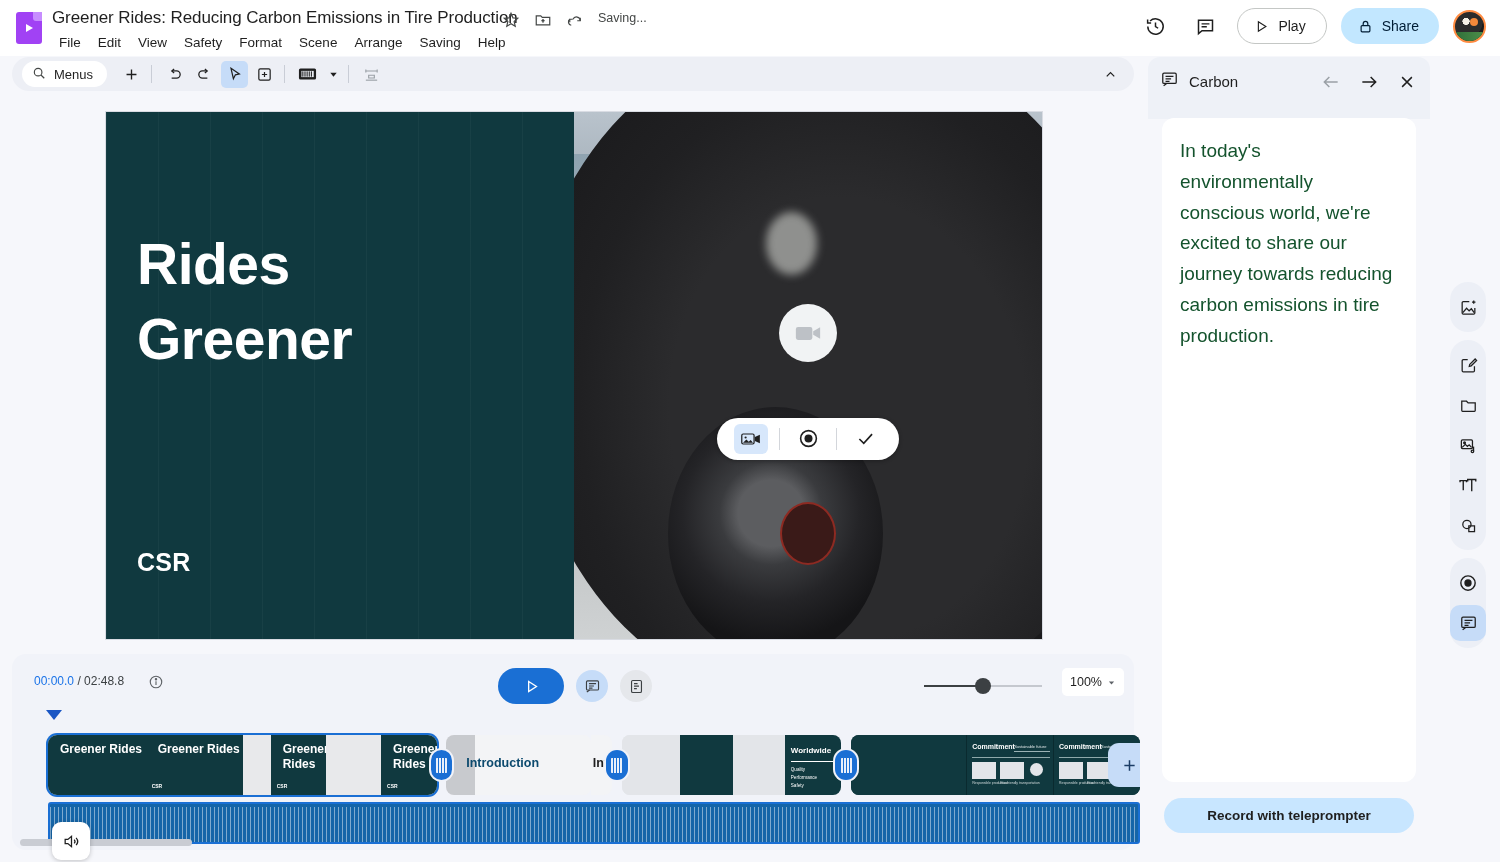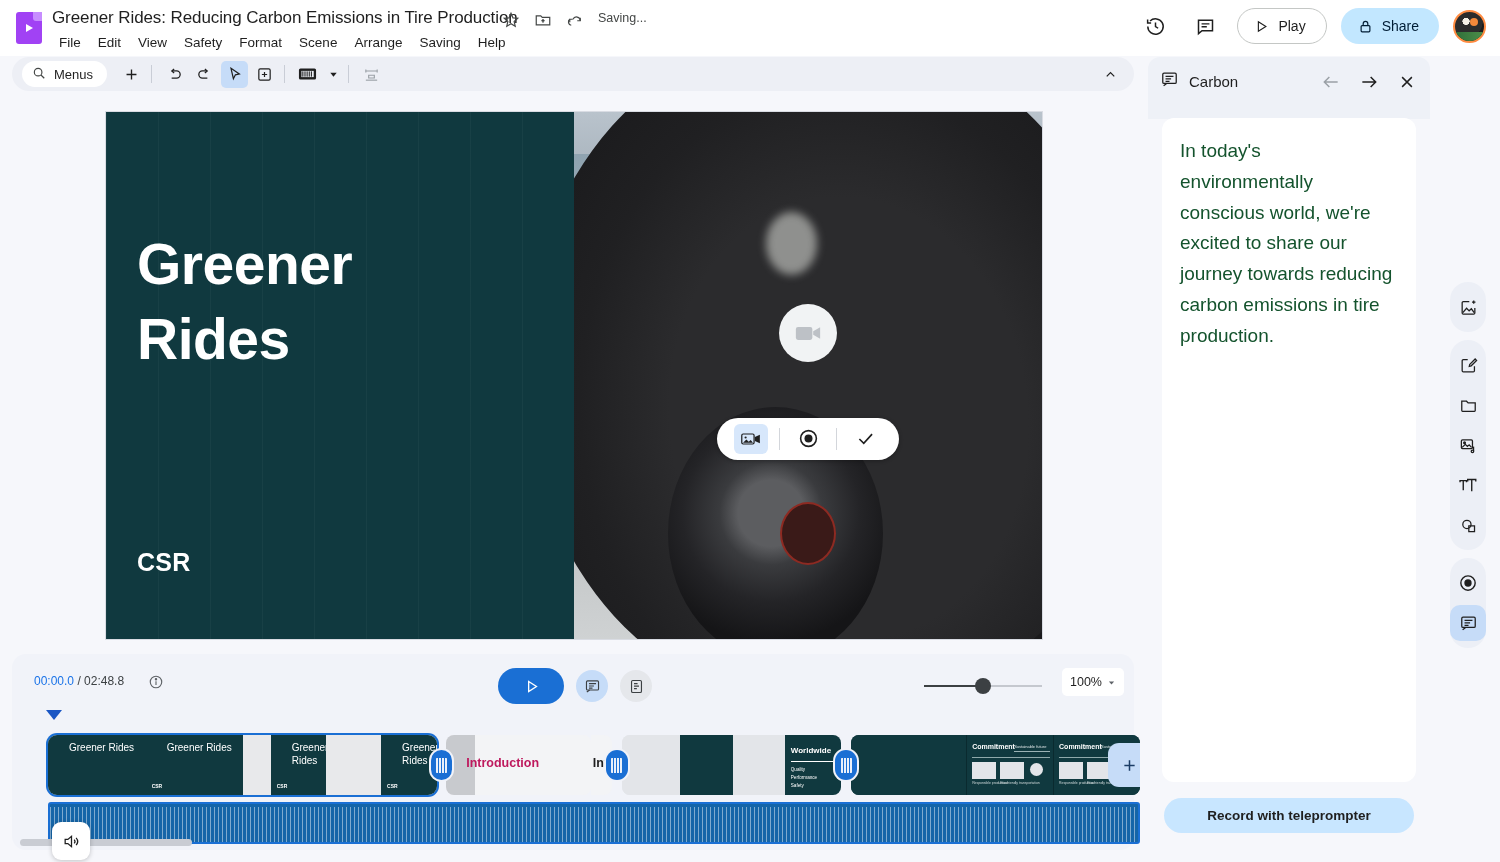--- a/index.html
+++ b/index.html
@@ -198,25 +198,25 @@
   }
 
   .track-row { position: absolute; left: 36px; top: 78px; width: 1092px; height: 66px; display: flex; align-items: center; }
   .clip { position: relative; height: 60px; border-radius: 8px; overflow: hidden; background: #e3e5e9; }
   .clip.sel { box-shadow: 0 0 0 2px #1a6fd4; border-radius: 9px; }
   .thumbs { display: flex; height: 100%; }
   .th { height: 100%; position: relative; }
   .th.dark { background: #10393f; }
   .th.light { background: #e8e9eb; }
   .th .tt {
-    position: absolute; left: 21px; top: 7px; font-size: 10px; font-weight: normal;
+    position: absolute; left: 12px; top: 7px; font-size: 12px; font-weight: bold;
     color: #fff; line-height: 1.25;
   }
   .th .tb2 { position: absolute; left: 6px; bottom: 6px; font-size: 5px; font-weight: bold; color: #fff; }
-  .clip-label { position: absolute; left: 20px; top: 21px; font-size: 12.5px; font-weight: bold; color: #be185d; }
+  .clip-label { position: absolute; left: 20px; top: 21px; font-size: 12.5px; font-weight: bold; color: #0c4a6e; }
   .trans-badge {
     width: 22px; height: 30px; border-radius: 11px; background: #1a6fd4;
     display: flex; align-items: center; justify-content: center;
     margin: 0 -6px; z-index: 5; position: relative; cursor: pointer;
     box-shadow: 0 0 0 2px #f1f3f9;
   }
   .trans-badge .inner {
     width: 13px; height: 15px; background: #eaf1fb; border-radius: 2px;
     background-image: repeating-linear-gradient(90deg,#1a6fd4 0 1px, transparent 1px 3px);
   }
@@ -414,22 +414,22 @@
     <svg width="15" height="15" viewBox="0 0 24 24" fill="none" stroke="#1f1f1f" stroke-width="2">
         <path d="M6 15l6-6 6 6"></path>
       </svg>
   </div>
 </div>
 
 <div class="stage">
   <div class="slide">
     <div class="slide-left">
       <div class="slide-title">
+        <div>Rides</div>
         <div>Greener</div>
-        <div>Rides</div>
       </div>
       <div class="slide-sub">CSR</div>
     </div>
     <div class="slide-right">
       <div class="trees"></div>
       <div class="road"></div>
       <div class="tire"></div>
       <div class="tire-hub"></div>
       <div class="tire-red"></div>
       <div class="glare"></div>

